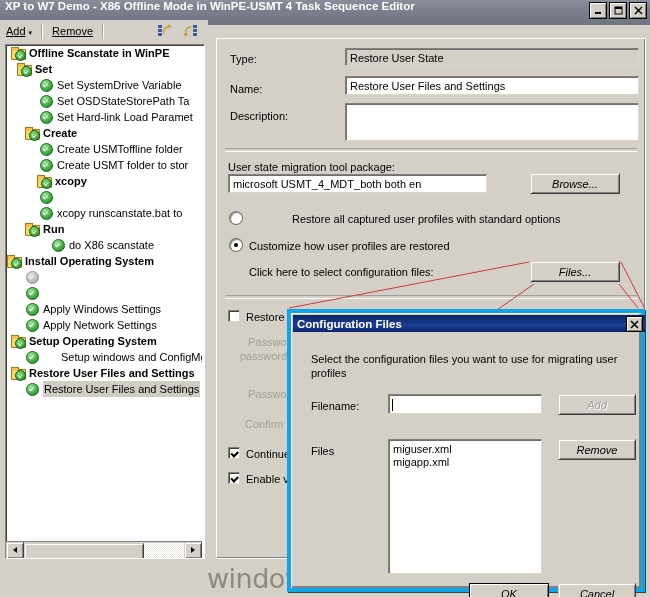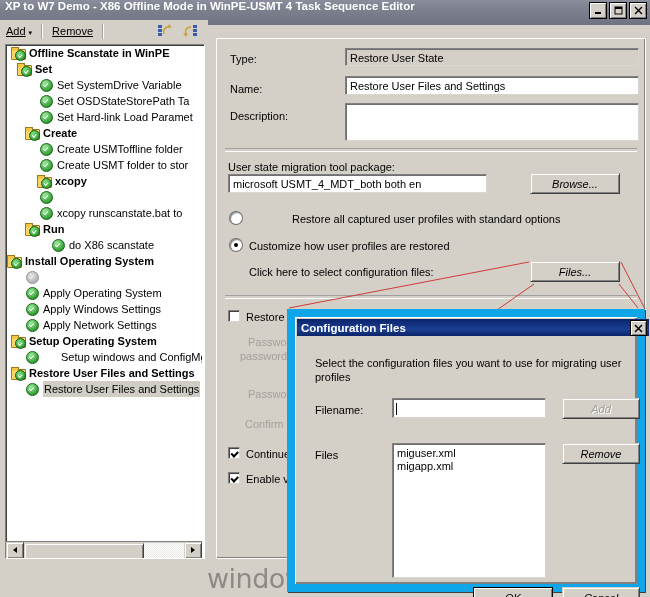--- a/index.html
+++ b/index.html
@@ -182,21 +182,21 @@
     border-left:2px solid #000;border-bottom:2px solid #000;transform:rotate(-45deg);
   }
 
   
   .annot{position:absolute;left:0;top:0;width:650px;height:597px;pointer-events:none;z-index:30;}
 
   
   .dialog{
     position:absolute;left:287px;top:309px;width:358px;height:283px;
     background:#d4d0c8;
-    border:8px solid #0ea5e9;
+    border:4px solid #0ea5e9;
     box-shadow:inset 1px 1px 0 #fff, inset -2px -2px 0 #808080, 1px 1px 0 #404040;
     box-sizing:border-box;z-index:40;
   }
   .dlgtitle{
     position:absolute;left:2px;top:2px;width:352px;height:17px;
     background:linear-gradient(to bottom,#0a246a,#1b3f92 60%,#0a246a);
     display:flex;align-items:center;
   }
   .dlgtitle span{color:#fff;font-weight:bold;font-size:11.5px;margin-left:4px;}
   .dlgclose{
@@ -351,21 +351,20 @@
           <div class="ico folder">
             <div class="chk"></div>
           </div>
           <span class="tlabel">Install Operating System</span>
         </div>
         <div class="trow dim" style="padding-left: 18px;">
           <div class="ico step off"></div>
         </div>
         <div class="trow" style="padding-left: 18px;">
           <div class="ico step"></div>
-          <span class="tlabel">Apply Operating System</span>
         </div>
         <div class="trow" style="padding-left: 18px;">
           <div class="ico step"></div>
           <span class="tlabel">Apply Windows Settings</span>
         </div>
         <div class="trow" style="padding-left: 18px;">
           <div class="ico step"></div>
           <span class="tlabel">Apply Network Settings</span>
         </div>
         <div class="trow bold" style="padding-left: 4px;">

